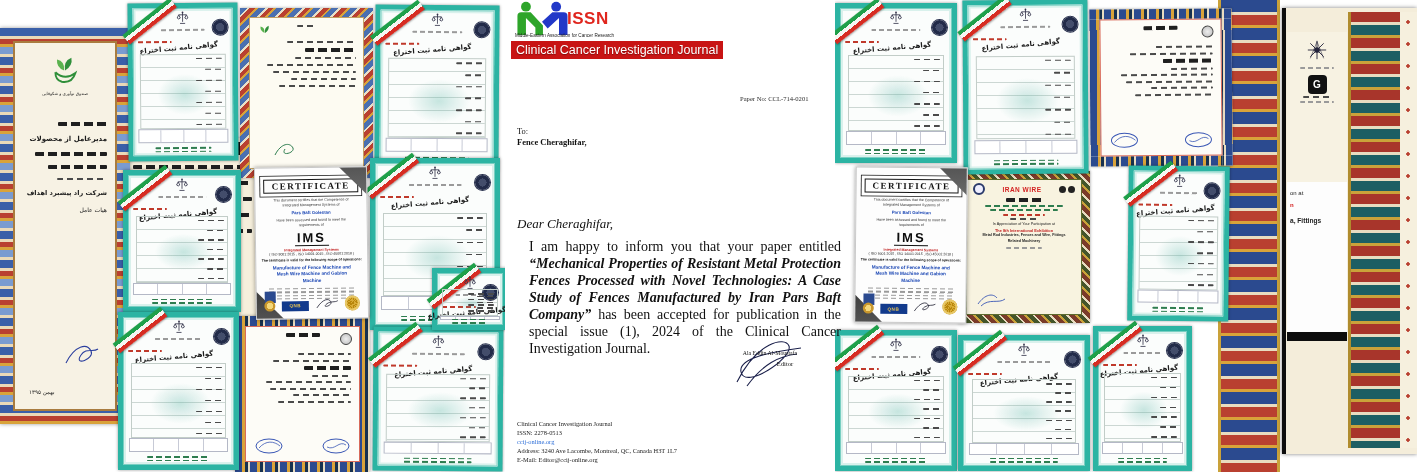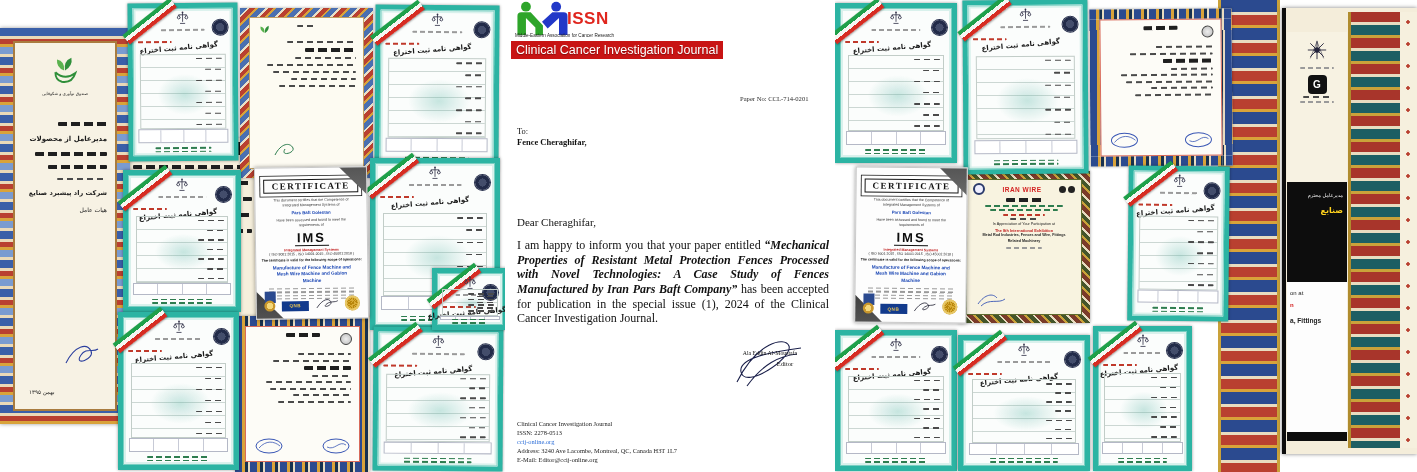--- a/index.html
+++ b/index.html
@@ -166,22 +166,22 @@
         font-weight:800;font-size:17px;color:#e0261e;letter-spacing:.5px;}
   .tagline{position:absolute;left:10px;top:33px;font-family:"Liberation Sans",sans-serif;
            font-size:4.6px;color:#222;}
   .banner{position:absolute;left:6px;top:41px;background:#c81414;color:#fff;
           font-family:"Liberation Sans",sans-serif;font-size:12.5px;padding:2px 5px;white-space:nowrap;
           text-shadow:0 1px 1px rgba(0,0,0,.35);}
   .paperno{position:absolute;left:235px;top:95px;font-size:6.6px;color:#2b2b2b;}
   .toblock{position:absolute;left:12px;top:126px;width:142px;font-size:8.5px;line-height:1.25;
            text-align:justify;}
   .toblock .nm{font-weight:bold;}
-  .salut{position:absolute;left:12px;top:216px;font-size:11px;}
-  .bodytxt{position:absolute;left:12px;top:238px;width:312px;font-size:12px;line-height:1.22;
+  .salut{position:absolute;left:12px;top:216px;font-size:13px;font-style:italic;}
+  .bodytxt{position:absolute;left:24px;top:238px;width:312px;font-size:14px;line-height:1.22;
            text-align:justify;}
   .bodytxt .ttl{font-weight:bold;font-style:italic;}
   .closing{position:absolute;left:12px;top:318px;font-size:8.5px;font-weight:600;}
   .signame{position:absolute;left:210px;top:350px;width:110px;font-size:5.8px;text-align:center;}
   .sigrole{position:absolute;left:250px;top:360px;width:60px;font-size:6.6px;text-align:center;}
   .sigscribble{position:absolute;left:222px;top:334px;}
   .lfooter{position:absolute;left:12px;top:419px;font-size:6.4px;line-height:1.42;color:#1c1c1c;}
   .lfooter .site{color:#2e6fd8;cursor:pointer;}
 </style>
 </head>
@@ -198,21 +198,21 @@
           <path d="M8 24 q12 11 25 1 q-4 13 -17 11 q-8 -2 -8 -12" fill="none" stroke="#2f8f3a" stroke-width="2.4"></path>
         </svg>
         <div class="big-caption fa-text">صندوق نوآوری و شکوفایی</div>
       </div>
       <div class="big-lines">
         <span class="sq b" style="width:58%"></span>
         <span class="fa-text" style="font-size:7px;font-weight:bold;">مدیرعامل از محصولات</span>
         <span class="sq b" style="width:86%"></span>
         <span class="sq b" style="width:70%"></span>
         <span class="sq" style="width:60%"></span>
-        <span class="fa-text" style="font-size:6.6px;font-weight:bold;">شرکت راد پیشبرد صنایع</span>
+        <span class="fa-text" style="font-size:6.6px;font-weight:bold;">شرکت راد پیشبرد اهداف</span>
         <span class="fa-text" style="font-size:6px;">هیات عامل</span>
       </div>
       <svg width="40" height="30" style="position:absolute;right:14px;bottom:38px;">
         <path d="M5 22 C14 4,26 2,30 10 C34 18,12 26,20 14 C25 6,32 12,37 8" stroke="#2b3f9e" fill="none" stroke-width="1.1"></path>
       </svg>
       <div class="fa-text" style="position:absolute;left:14px;bottom:14px;font-size:5.6px;">بهمن ۱۳۹۵</div>
     </div>
   </div>
 
   <div class="cream-doc">
@@ -292,24 +292,20 @@
             <line x1="12" y1="2" x2="20" y2="22" opacity=".6"></line>
               <line x1="12" y1="2" x2="4" y2="22" opacity=".6"></line>
           </g>
             <circle cx="12" cy="12" r="3.4" fill="#23233a"></circle>
         </svg>
         <span class="sq lt" style="width:34px;margin:3px auto 0 auto;"></span>
         <div class="dark-glogo">G</div>
         <span class="sq" style="width:28px;margin:2px auto 0 auto;"></span>
         <span class="sq lt" style="width:34px;margin:3px auto 0 auto;"></span>
       </div>
-      <div class="dark-black">
-        <div class="dark-greet fa-text">مدیرعامل محترم</div>
-        <div class="dark-yellow fa-text">صنایع</div>
-      </div>
       <div class="dark-white">
         <div>on at</div>
         <div class="frag2">n</div>
         <div class="frag3">a, Fittings</div>
       </div>
       <div class="dark-bar"></div>
     </div>
     <div class="dark-pattern"></div>
     <div class="dark-edge"></div>
   </div>

